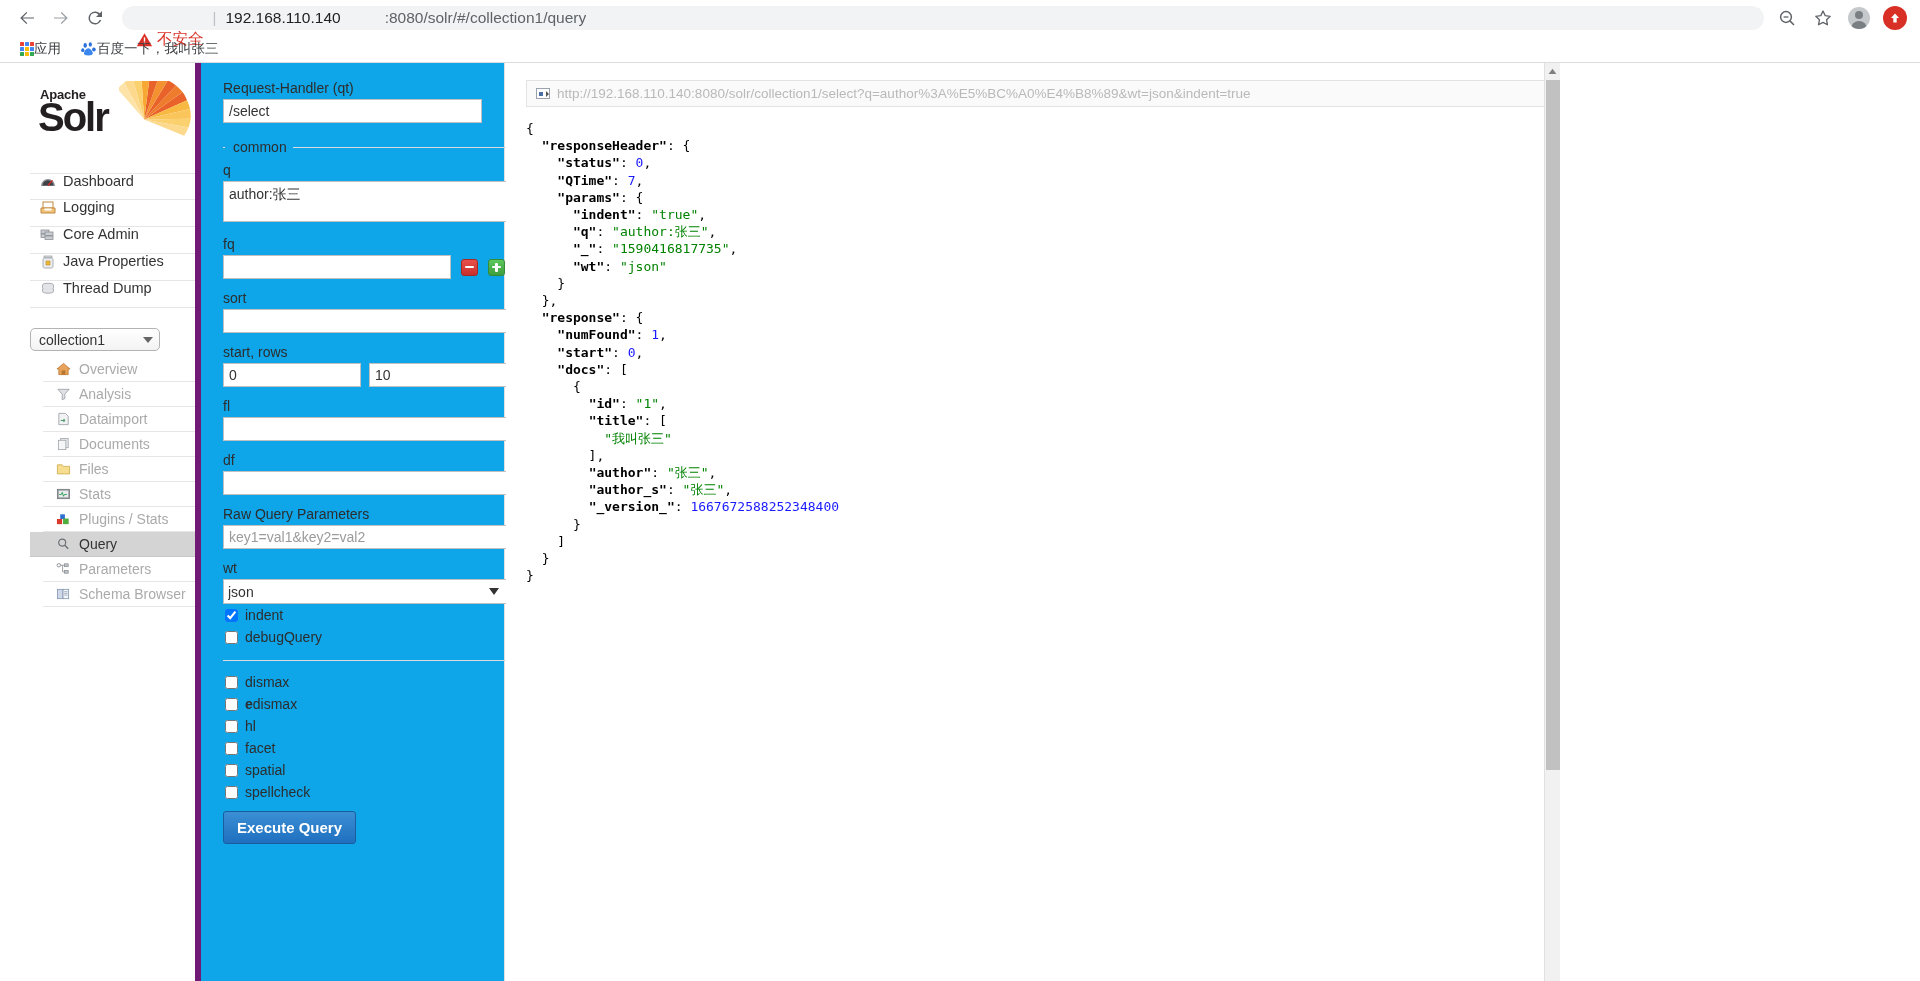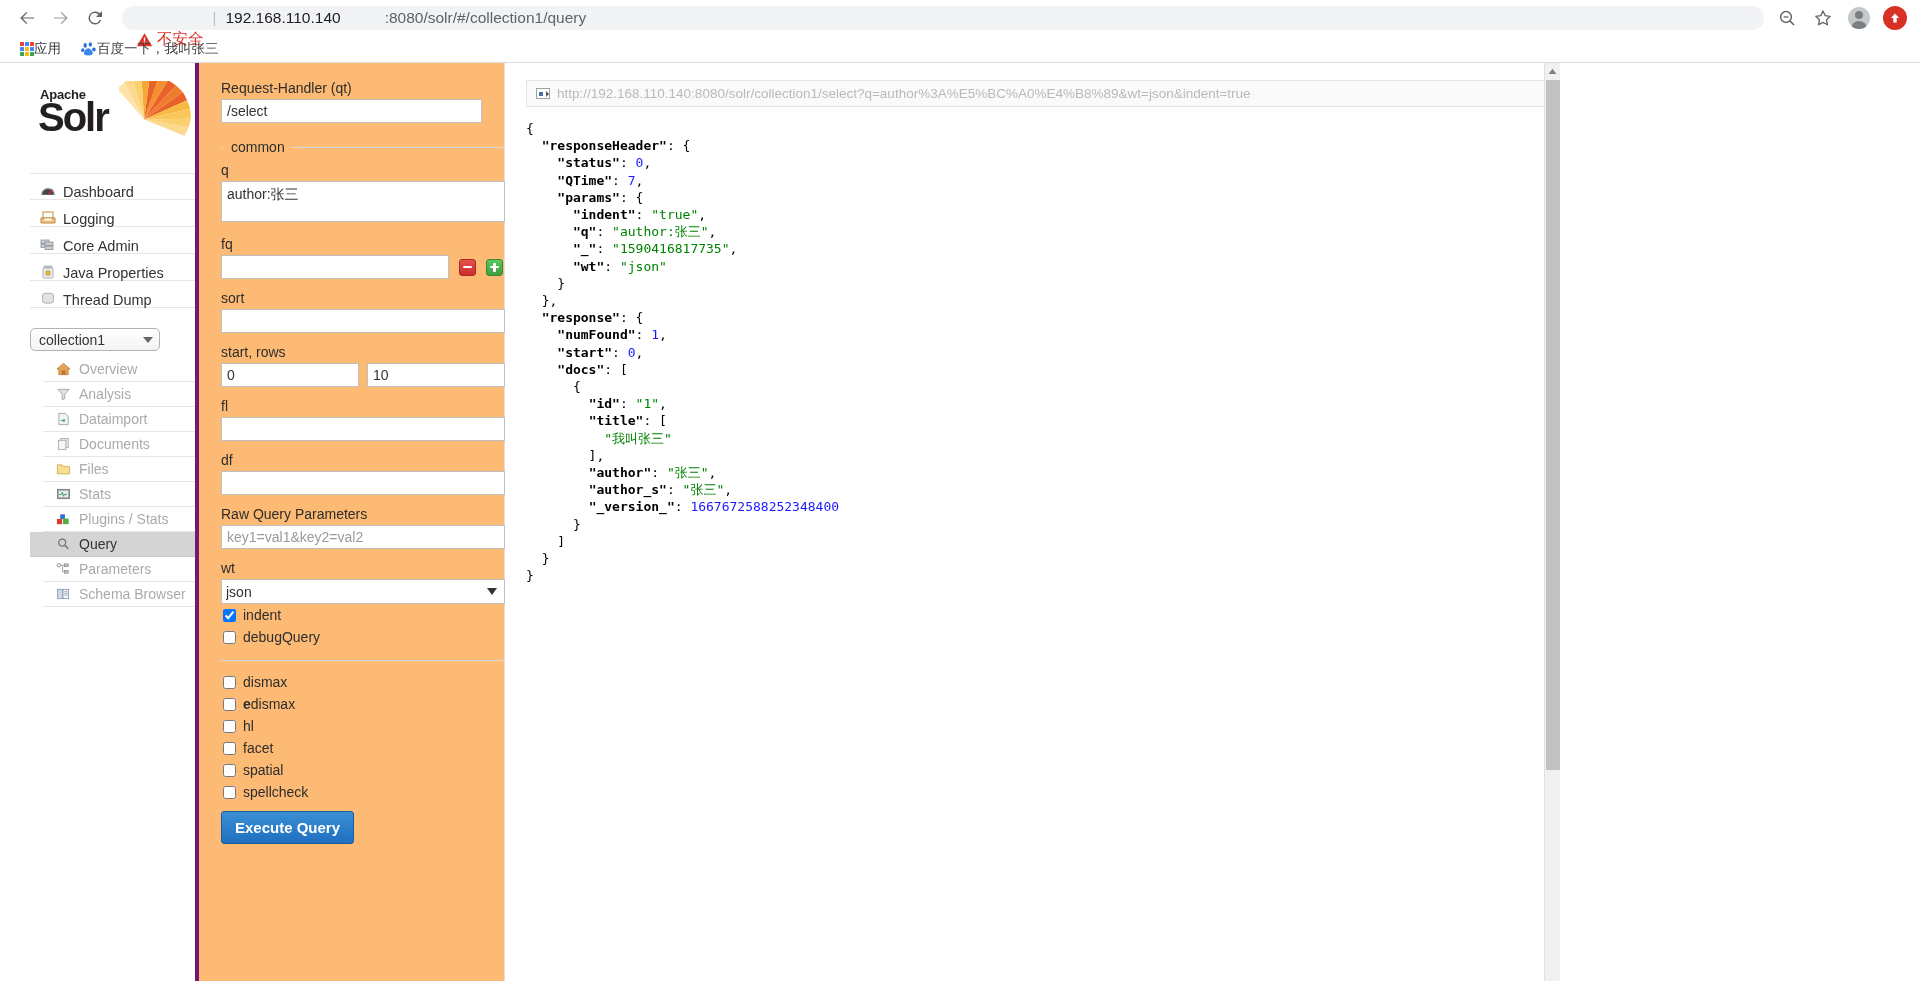--- a/index.html
+++ b/index.html
@@ -223,21 +223,21 @@
   }
   #solr-sunburst {
     position: absolute;
     right: 2px; top: 0px;
     width: 74px; height: 74px;
   }
 
   .nav-list { list-style: none; margin: 0; padding: 0; }
   .nav-item {
     display: flex;
-    align-items: flex-end;
+    align-items: flex-start;
     height: 27px;
     padding-left: 9px;
     border-bottom: 1px solid #e6e6e6;
     cursor: pointer;
     font-size: 14.5px;
     color: #333;
   }
   .nav-item:first-child { border-top: 1px solid #e6e6e6; }
   .nav-icon {
     width: 17px; height: 16px;
@@ -290,24 +290,24 @@
     width: 165px;
     border-bottom: 1px solid #c7c7c7;
   }
 
   
   #query-panel {
     position: absolute;
     left: 195px; top: 0;
     width: 310px;
     height: 918px;
-    border-left: 4px solid #701a75;
+    border-left: 6px solid #701a75;
     border-right: 1px solid #e0e0e0;
     padding: 17px 22px 0 22px;
-    background: #fdba74;
+    background: #0ea5e9;
   }
   .field-label {
     font-size: 14px;
     color: #2d2d2d;
     margin: 0 0 3px 0;
     line-height: 16px;
   }
   .field-gap { margin-top: 11px; }
   .txt-input {
     width: 100%;

